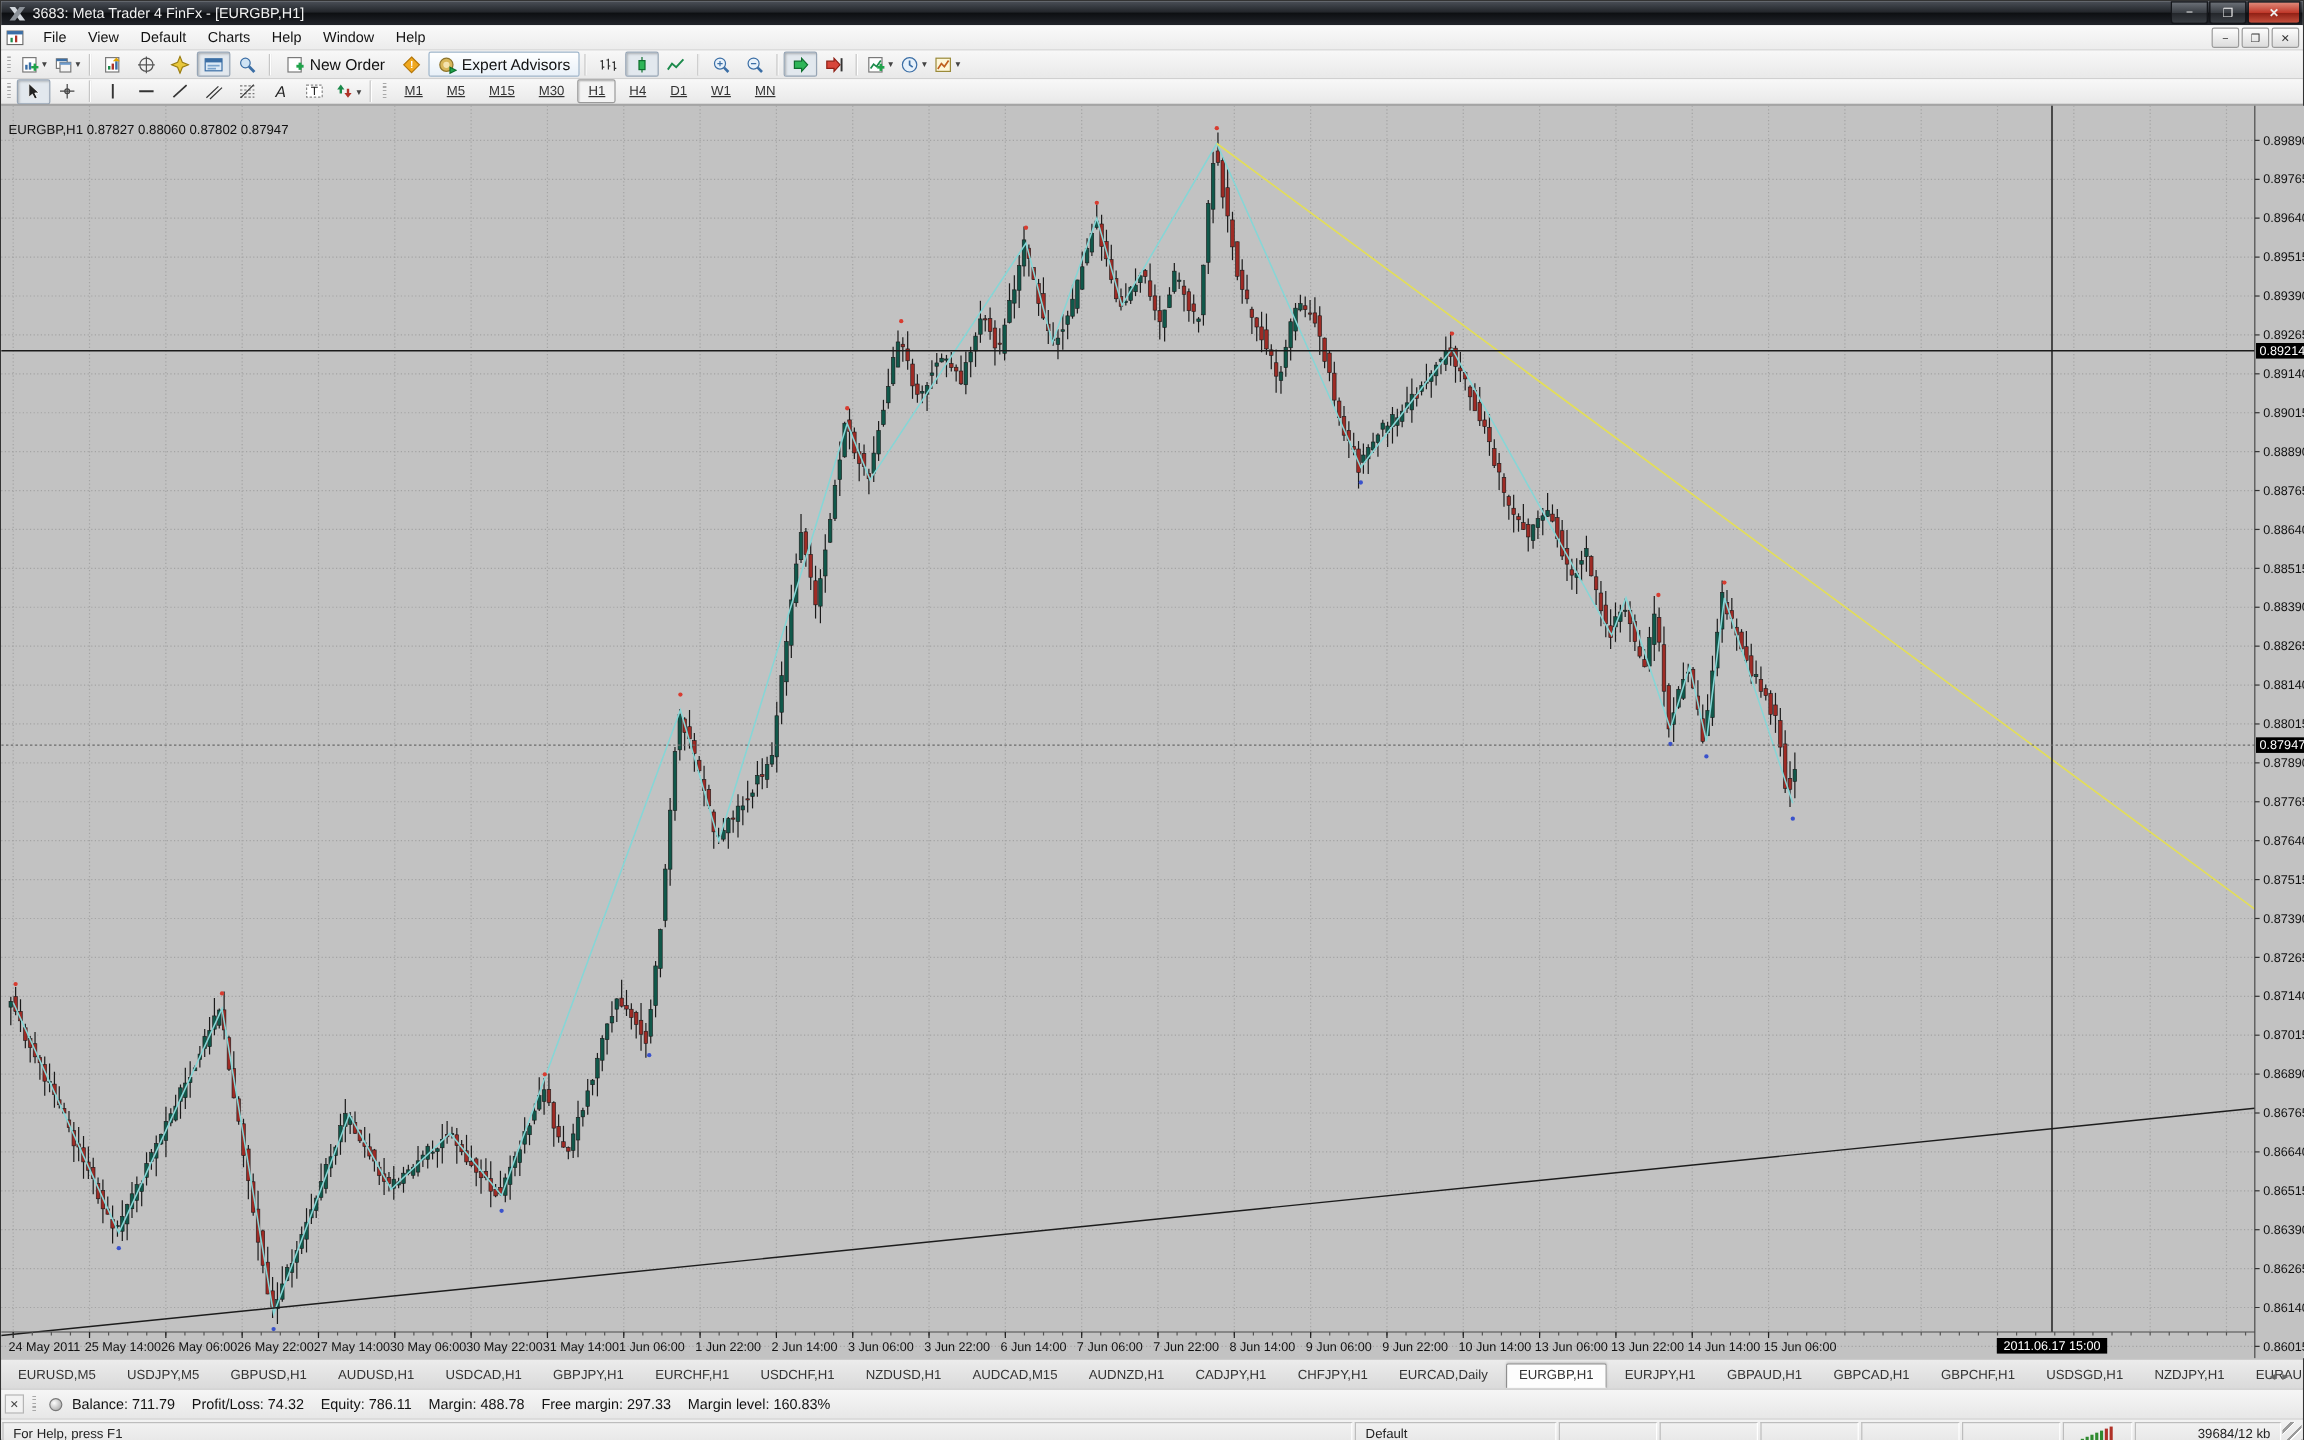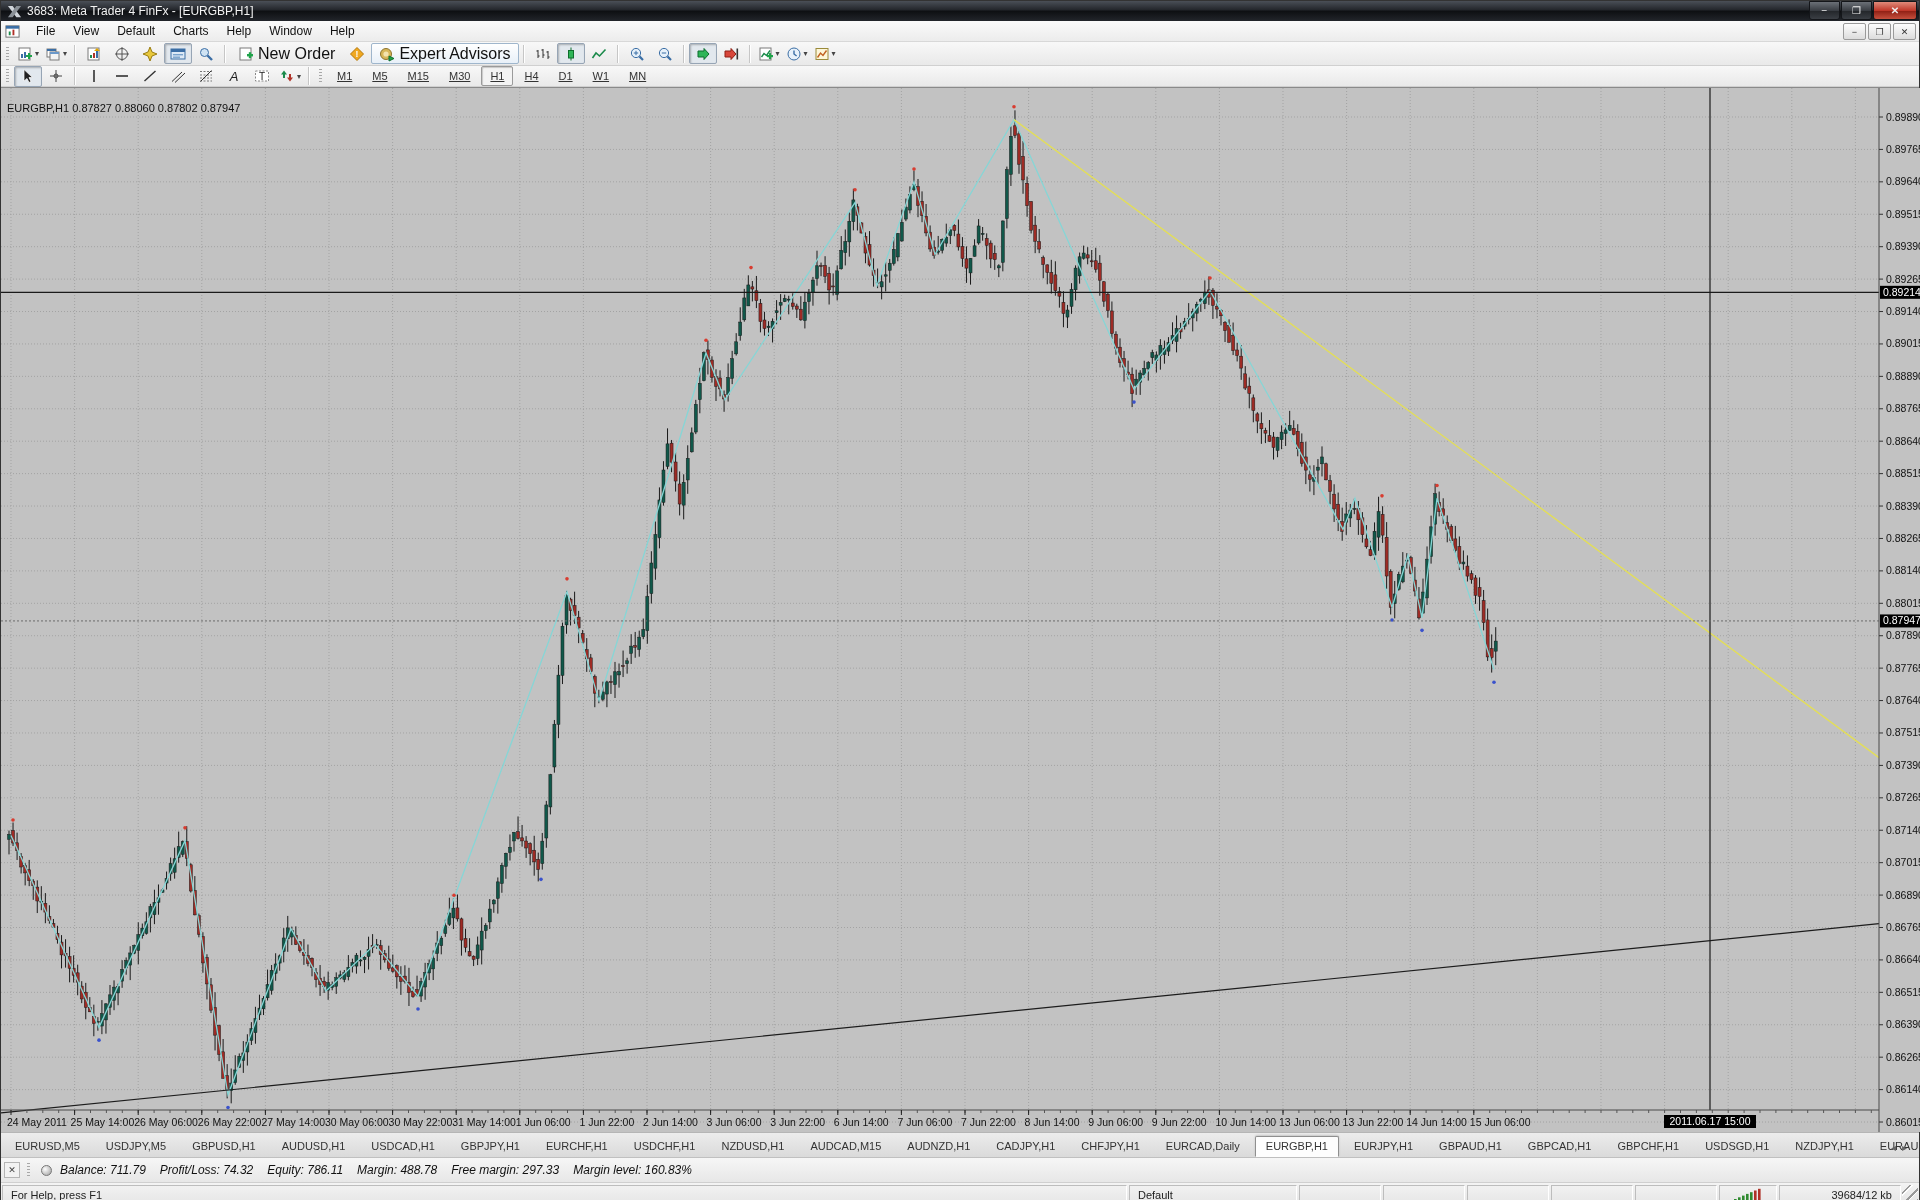--- a/index.html
+++ b/index.html
@@ -27,40 +27,40 @@
   
   .toolbar{background:linear-gradient(#f8f8f8,#e9e9e9);display:flex;align-items:center;border-bottom:1px solid #d0d0d0;}
   .toolbar.row1{height:23px;flex:0 0 23px;}
   .toolbar.row2{height:20px;flex:0 0 20px;}
   .grip{width:3px;height:14px;margin:0 5px;background:repeating-linear-gradient(#a8a8a8 0 1px,transparent 1px 3px);}
   .tb-sep{width:1px;height:18px;background:#c6c6c6;border-right:1px solid #fff;margin:0 4px;}
   .tb-btn{height:19px;min-width:22px;display:flex;align-items:center;justify-content:center;border:1px solid transparent;border-radius:2px;padding:0 2px;color:#222;}
   .tb-btn svg{display:block;}
   .tb-btn.pressed{background:#e2e8ee;border:1px solid #97a5b5;box-shadow:inset 1px 1px 2px rgba(0,0,0,.25);}
   .tb-btn .dd{font-size:8px;color:#444;margin-left:2px;}
-  .tb-label-btn{display:flex;align-items:center;font-size:16px;color:#111;gap:4px;padding:0 7px;height:19px;border:1px solid transparent;border-radius:2px;}
+  .tb-label-btn{display:flex;align-items:center;font-size:13px;color:#111;gap:4px;padding:0 7px;height:19px;border:1px solid transparent;border-radius:2px;}
   .tb-label-btn.framed{border:1px solid #9fb6cc;background:linear-gradient(#ffffff,#e8f0f8);}
   .tf-btn{font-size:11px;color:#333;padding:1px 8px;height:16px;display:flex;align-items:center;border:1px solid transparent;border-radius:2px;margin:0 1px;text-decoration:underline;}
   .tf-btn.pressed{background:#f3f3f3;border:1px solid #9a9a9a;box-shadow:inset 1px 1px 1px rgba(0,0,0,.18);}
 
   
   .chart-wrap{flex:0 0 1044px;height:1044px;position:relative;background:#c2c2c2;border-top:1px solid #8a8a8a;}
   svg text{font-family:"Liberation Sans",sans-serif;}
 
   
   .tabsbar{height:24px;flex:0 0 24px;background:linear-gradient(#ececec,#dadada);display:flex;align-items:flex-end;font-size:11px;color:#333;border-top:1px solid #b5b5b5;padding:0 2px;position:relative;}
   .tab{padding:3px 10px 4px 10px;margin:0 1px;display:flex;align-items:center;border:1px solid transparent;}
   .tab.active{background:#fdfdfd;border:1px solid #8f8f8f;border-bottom-color:#fdfdfd;border-radius:2px 2px 0 0;box-shadow:0 -1px 2px rgba(0,0,0,.15);margin-top:28px;}
   .tab-sep{width:1px;height:13px;background:#9a9a9a;margin:0 1px 4px 1px;}
   .tab-scroll{position:absolute;right:6px;bottom:4px;color:#666;font-size:10px;letter-spacing:6px;}
 
   
   .accountbar{height:24px;flex:0 0 24px;background:linear-gradient(#f6f6f6,#e7e7e7);border-top:1px solid #c0c0c0;display:flex;align-items:center;font-size:12px;color:#111;}
   .accountbar .closer{width:14px;height:14px;margin:0 2px 0 3px;display:flex;align-items:center;justify-content:center;font-size:9px;color:#444;border:1px solid #b5b5b5;background:#f2f2f2;}
-  .acct-seg{margin-right:14px;white-space:nowrap;font-style:italic;}
+  .acct-seg{margin-right:14px;white-space:nowrap;}
   .acct-dot{width:9px;height:9px;border-radius:50%;background:radial-gradient(circle at 35% 35%,#fdfdfd,#9c9c9c);border:1px solid #777;margin:0 8px 0 6px;}
 
   
   .statusbar{height:24px;flex:0 0 24px;background:linear-gradient(#f3f3f3,#e4e4e4);border-top:1px solid #cfcfcf;display:flex;align-items:stretch;font-size:11px;color:#222;}
   .cell{border:1px solid;border-color:#bdbdbd #ffffff #ffffff #bdbdbd;margin:2px 1px;display:flex;align-items:center;padding:0 8px;white-space:nowrap;}
   .cell.grow{flex:1 1 auto;}
   .resize-grip{width:16px;margin:2px 1px 2px 0;background:
      repeating-linear-gradient(135deg,transparent 0 5px,#9a9a9a 5px 7px,#fff 7px 8px);}
 </style>
 </head>

